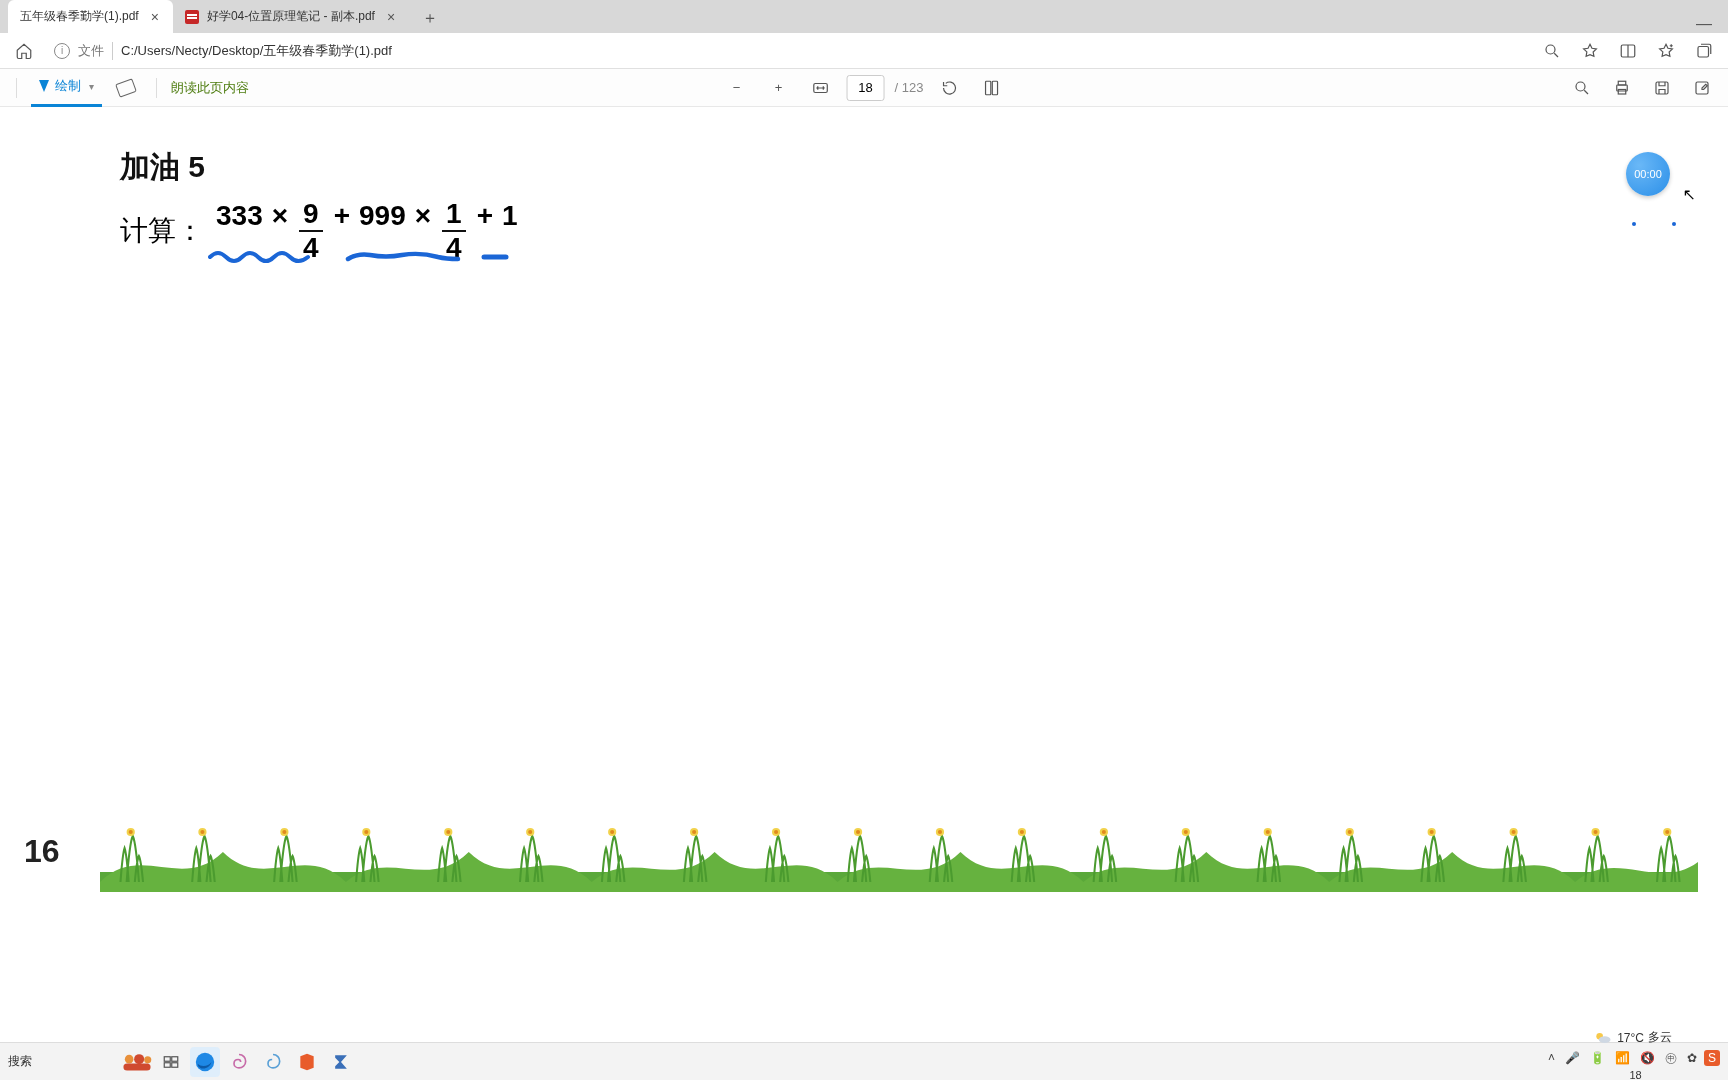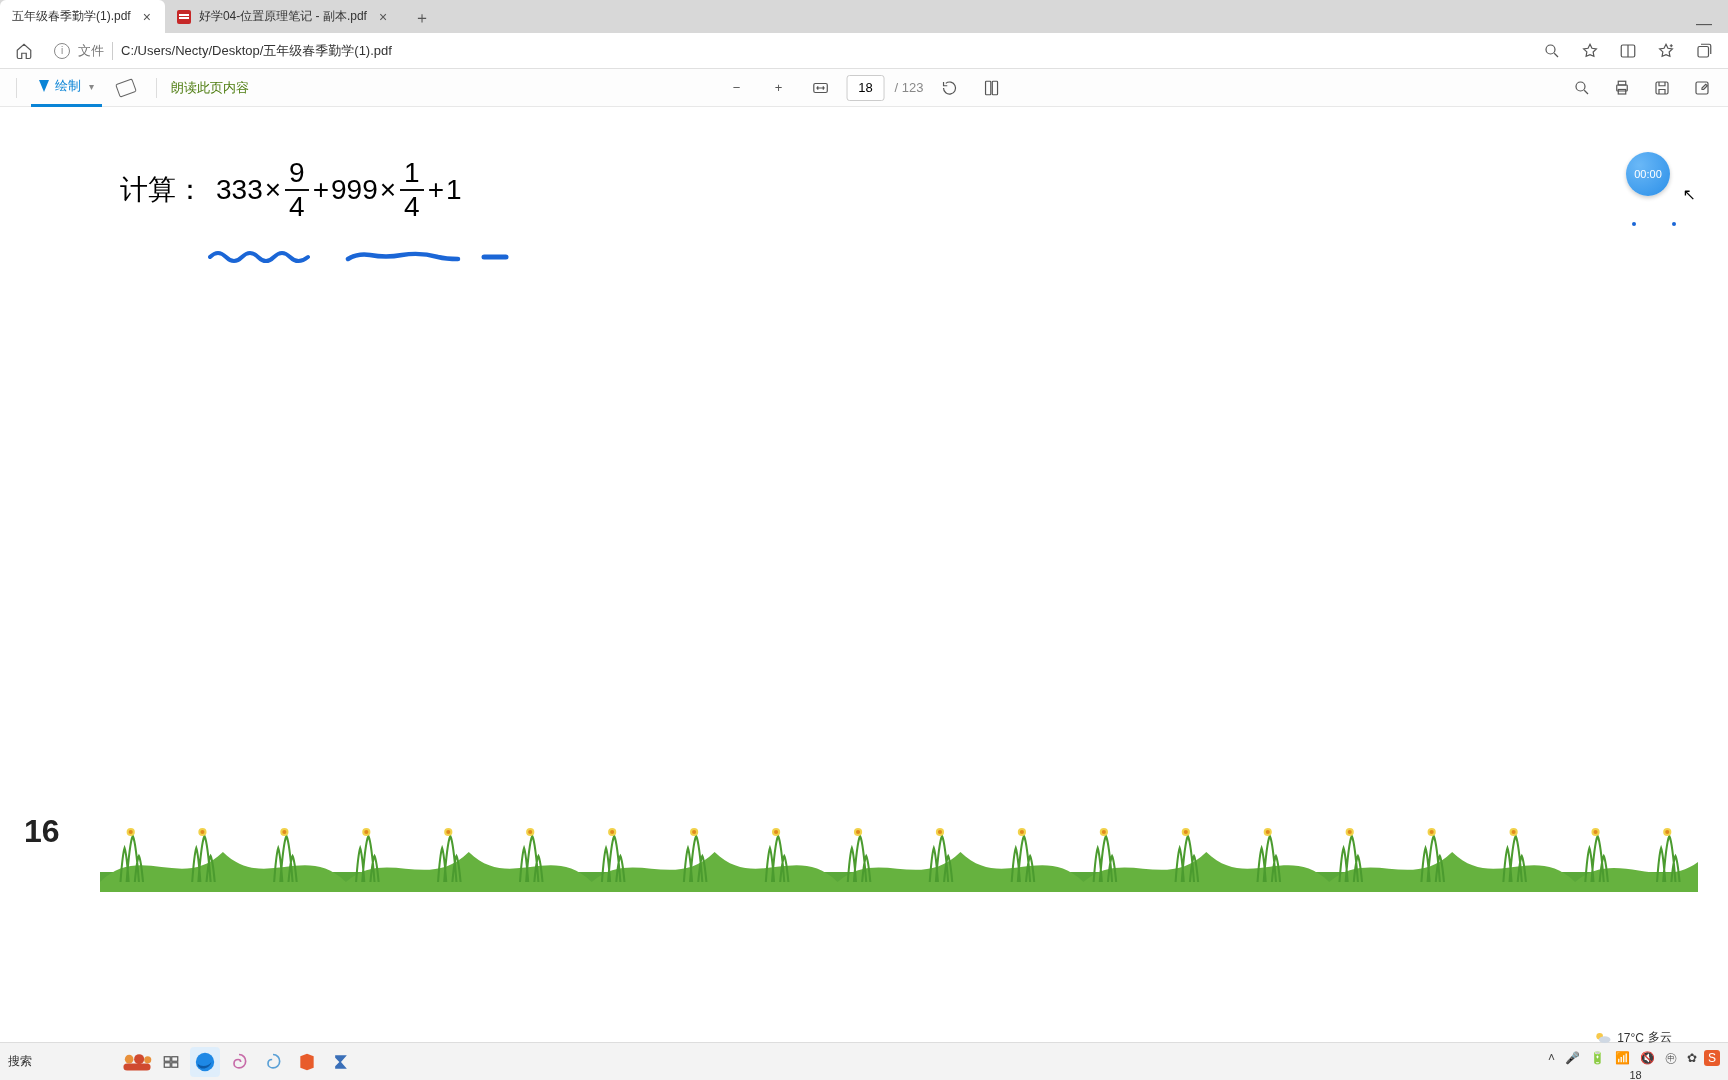--- a/index.html
+++ b/index.html
@@ -1,19 +1,19 @@
 <!DOCTYPE html>
 <html><head>
 <meta charset="utf-8">
 <style>
 * { margin:0; padding:0; box-sizing:border-box; font-family:"Segoe UI","Microsoft YaHei",sans-serif; }
 body { width:1728px; height:1080px; background:#f0f0f0; overflow:hidden; position:relative; }
 
 
-.tabstrip { height:33px; background:#d8d8d8; display:flex; align-items:flex-end; padding-left:0; }
+.tabstrip { height:33px; background:#d8d8d8; display:flex; align-items:flex-end; padding-left:8px; }
 .tab { height:33px; display:flex; align-items:center; padding:0 10px 0 12px; font-size:12px; color:#333; border-radius:6px 6px 0 0; position:relative; gap:8px; cursor:pointer; }
 .tab.active { background:#fff; }
 .tab .close { font-size:14px; color:#555; padding:0 4px; }
 .tab .pdf-ico { width:14px; height:14px; background:#c62828; border-radius:2px; position:relative; }
 .tab .pdf-ico::after { content:""; position:absolute; left:2px; top:4px; width:10px; height:2px; background:#fff; box-shadow:0 3px 0 #fff; }
 .newtab { width:30px; height:30px; display:flex; align-items:center; justify-content:center; font-size:16px; color:#555; margin-left:6px; cursor:pointer; }
 .winbtn { margin-left:auto; padding:0 16px; font-size:16px; color:#555; cursor:pointer; }
 
 
 .addrbar { height:36px; background:#fff; border-bottom:1px solid #e0e0e0; display:flex; align-items:center; padding:0 8px; gap:6px; }
@@ -33,26 +33,26 @@
 .center { position:absolute; left:50%; transform:translateX(-50%); display:flex; align-items:center; gap:10px; }
 .pg-input { width:38px; height:26px; border:1px solid #ccc; border-radius:3px; text-align:center; font-size:13px; }
 .pg-total { color:#888; font-size:13px; }
 .right-group { margin-left:auto; display:flex; align-items:center; gap:8px; }
 
 
 .ic { width:18px; height:18px; }
 
 
 .content { position:absolute; left:0; right:0; top:107px; bottom:38px; background:#fff; overflow:hidden; }
-.page-num-left { position:absolute; left:24px; bottom:192px; font-size:32px; font-weight:700; color:#222; }
+.page-num-left { position:absolute; left:24px; bottom:172px; font-size:32px; font-weight:700; color:#222; }
 .doc { position:absolute; left:120px; right:60px; top:40px; font-family:"SimSun","Songti SC",serif; }
 .title { font-size:30px; font-weight:700; color:#111; }
 .expr-row { display:flex; align-items:center; margin-top:12px; font-size:28px; color:#000000; }
 .expr-lbl { margin-right:12px; }
-.math { display:flex; align-items:center; gap:2px; }
+.math { display:flex; gap:9px;font-weight:bold; }
 .frac { display:inline-flex; flex-direction:column; align-items:center; line-height:1; margin:0 2px; }
 .frac .num { border-bottom:2px solid #111; padding:0 4px 2px; }
 .frac .den { padding-top:2px; }
 .annot { position:absolute; pointer-events:none; }
 .timer { position:absolute; right:58px; top:45px; width:44px; height:44px; background:radial-gradient(circle at 30% 30%, #6ab8f7, #2b8fe8); border-radius:50%; display:flex; align-items:center; justify-content:center; color:#fff; font-size:11px; box-shadow:0 2px 4px rgba(0,0,0,.2); cursor:pointer; }
 .dots { position:absolute; right:52px; top:115px; display:flex; gap:36px; }
 .dots span { width:4px; height:4px; background:#1b66d6; border-radius:50%; display:block; }
 .cursor { position:absolute; right:32px; top:78px; font-size:16px; }
 
 
@@ -189,20 +189,21 @@
         <svg class="ic" viewBox="0 0 24 24" fill="none" stroke="#555" stroke-width="1.6">
           <rect x="4" y="4" width="16" height="16" rx="2"></rect>
           <path d="M14 14l5-5-2-2-5 5v2h2z"></path>
         </svg>
       </div>
   </div>
 </div>
 
 <div class="content">
   <div class="doc">
+    <div class="title">加油 5</div>
     <div class="expr-row">
       <span class="expr-lbl">计算：</span>
       <div class="math">
         <span>333</span>
         <span>×</span>
         <span class="frac">
           <span class="num">9</span>
           <span class="den">4</span>
         </span>
         <span>+</span>

